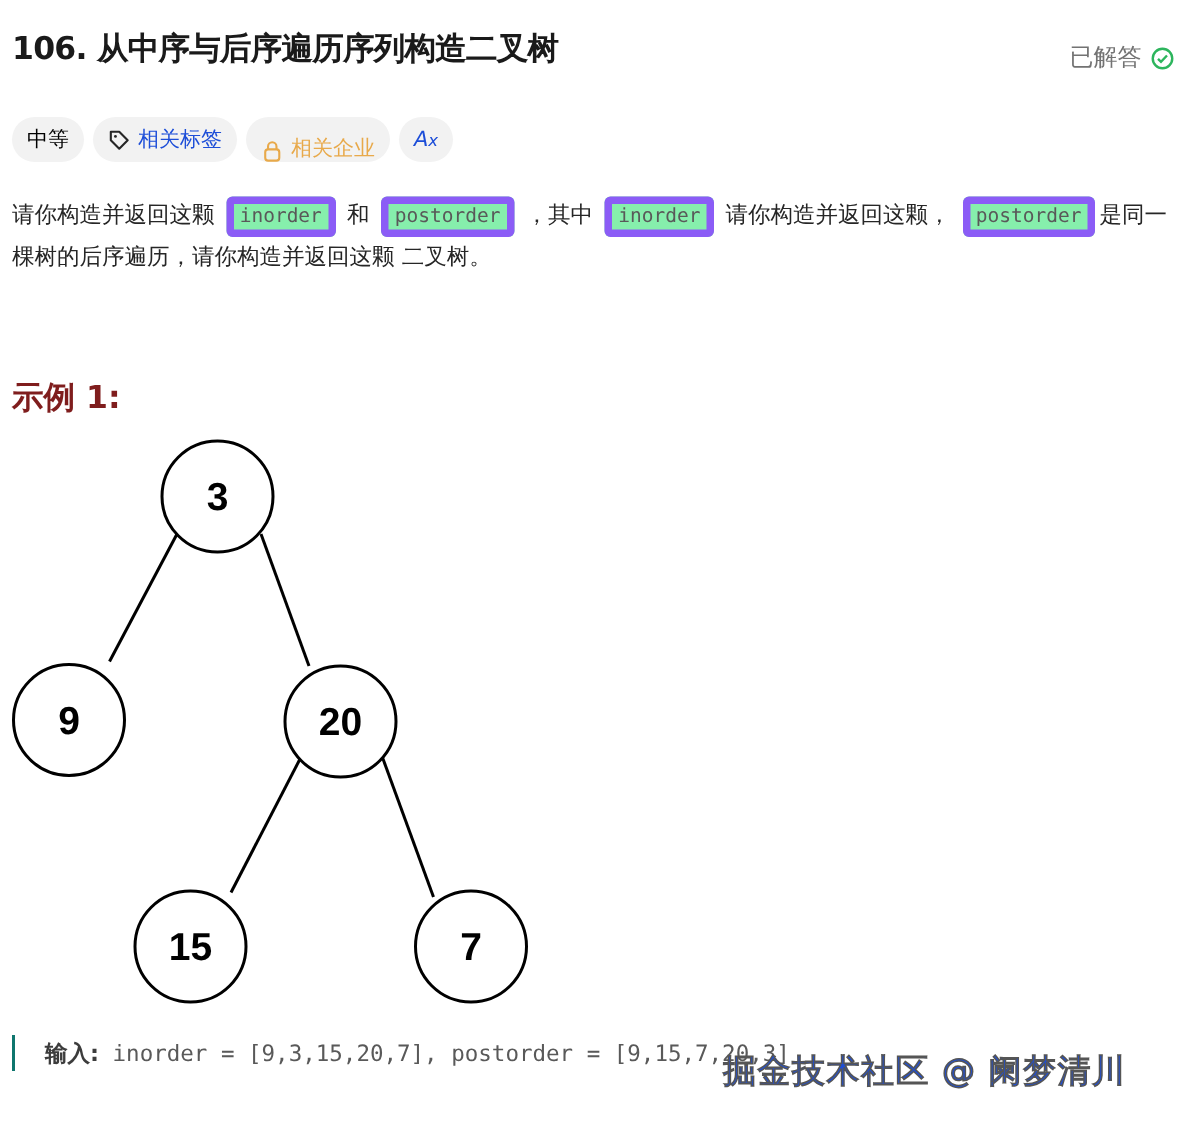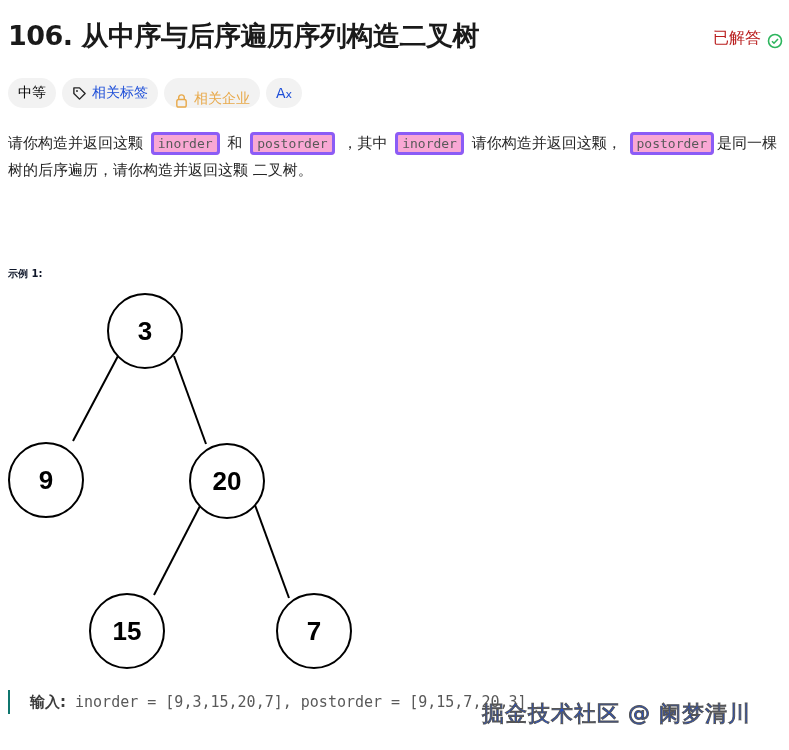--- a/index.html
+++ b/index.html
@@ -1,29 +1,29 @@
 <!DOCTYPE html>
 <html><head>
 <meta charset="utf-8">
 <style>
   html, body { margin:0; padding:0; background:#fff; }
   body { width:789px; height:750px; overflow:hidden; position:relative;
     font-family:"DejaVu Sans","Liberation Sans",sans-serif; color:#262626; }
   .title-row { position:absolute; left:8px; top:18px; width:775px; height:44px; }
-  .title { position:absolute; left:0; top:0; font-size:27px; font-weight:bold; color:#1a1a1a; letter-spacing:-0.5px; white-space:nowrap; }
-  .solved { position:absolute; right:0; top:10px; font-size:16px; color:#b91c1c; display:flex; align-items:flex-end; gap:6px;margin-left:42px; }
+  .title { position:absolute; left:0; top:0; font-size:21px; font-weight:bold; color:#1a1a1a; letter-spacing:-0.5px; white-space:nowrap; }
+  .solved { position:absolute; right:0; top:10px; font-size:16px; color:#737373; display:flex; align-items:center; gap:6px;margin-left:42px; }
   .solved svg { width:16px; height:16px; }
   .chips { position:absolute; left:8px; top:78px; display:flex; gap:6px; }
   .chip { height:30px; border-radius:15px; background:#f2f2f2; display:flex; align-items:center; padding:0 10px; font-size:14px; color:#1d4ed8; gap:5px; cursor:pointer; }
   .chip.diff { color:#000000; }
   .chip.company { color:#e8a94a;align-items:flex-end; }
   .chip svg { width:15px; height:15px; }
   .desc { position:absolute; left:8px; top:130px; width:775px; font-size:15px; line-height:27px; color:#262626; }
-  code { font-family:"DejaVu Sans Mono","Liberation Mono",monospace; font-size:13px; background:#f9a8d4; border:3px solid #8b5cf6; border-radius:4px; padding:1px 4px; color:#595959; margin:0 3px; }
-  .example-h { position:absolute; left:8px; top:251px; font-size:10px; font-weight:bold; color:#0f172a;margin-top:16px; }
+  code { font-family:"DejaVu Sans Mono","Liberation Mono",monospace; font-size:13px; background:#86efac; border:5px solid #8b5cf6; border-radius:4px; padding:1px 4px; color:#595959; margin:0 3px; }
+  .example-h { position:absolute; left:8px; top:251px; font-size:21px; font-weight:bold; color:#7f1d1d; }
   .tree { position:absolute; left:0; top:290px; }
   .ex-block { position:absolute; left:8px; top:690px; width:600px; border-left:2px solid #0f766e; padding-left:20px; font-family:"DejaVu Sans Mono","Liberation Mono",monospace; font-size:15px; line-height:24px; color:#595959; }
   .ex-block b { font-family:"DejaVu Sans","Liberation Sans",sans-serif; color:#3c3c3c; }
   .watermark { position:absolute; left:482px; top:699px; font-size:22px; color:#1d4ed8; -webkit-text-stroke:1px #555; letter-spacing:1px; white-space:nowrap; font-family:"DejaVu Sans","Liberation Sans",sans-serif; }
 </style>
 </head>
 <body>
 
 <div class="title-row">
   <div class="title">106. 从中序与后序遍历序列构造二叉树</div>
@@ -48,21 +48,21 @@
     <span>相关标签</span>
   </div>
   <div class="chip company">
     <svg viewBox="0 0 16 16">
         <rect x="3" y="7" width="10" height="8" rx="2" fill="none" stroke="#e8a94a" stroke-width="1.5"></rect>
         <path d="M5 7V5a3 3 0 0 1 6 0v2" fill="none" stroke="#e8a94a" stroke-width="1.5"></path>
       </svg>
     <span>相关企业</span>
   </div>
   <div class="chip">
-    <span style="font-size:14px;">A<span style="font-size:11px;">x</span></span>
+    <span style="font-size:14px;font-style:italic;">A<span style="font-size:11px;">x</span></span>
   </div>
 </div>
 
 <div class="desc">
   <span>请你构造并返回这颗</span>
   <code>inorder</code>
   <span>和</span>
   <code>postorder</code>
   <span>，其中</span>
   <code>inorder</code>

